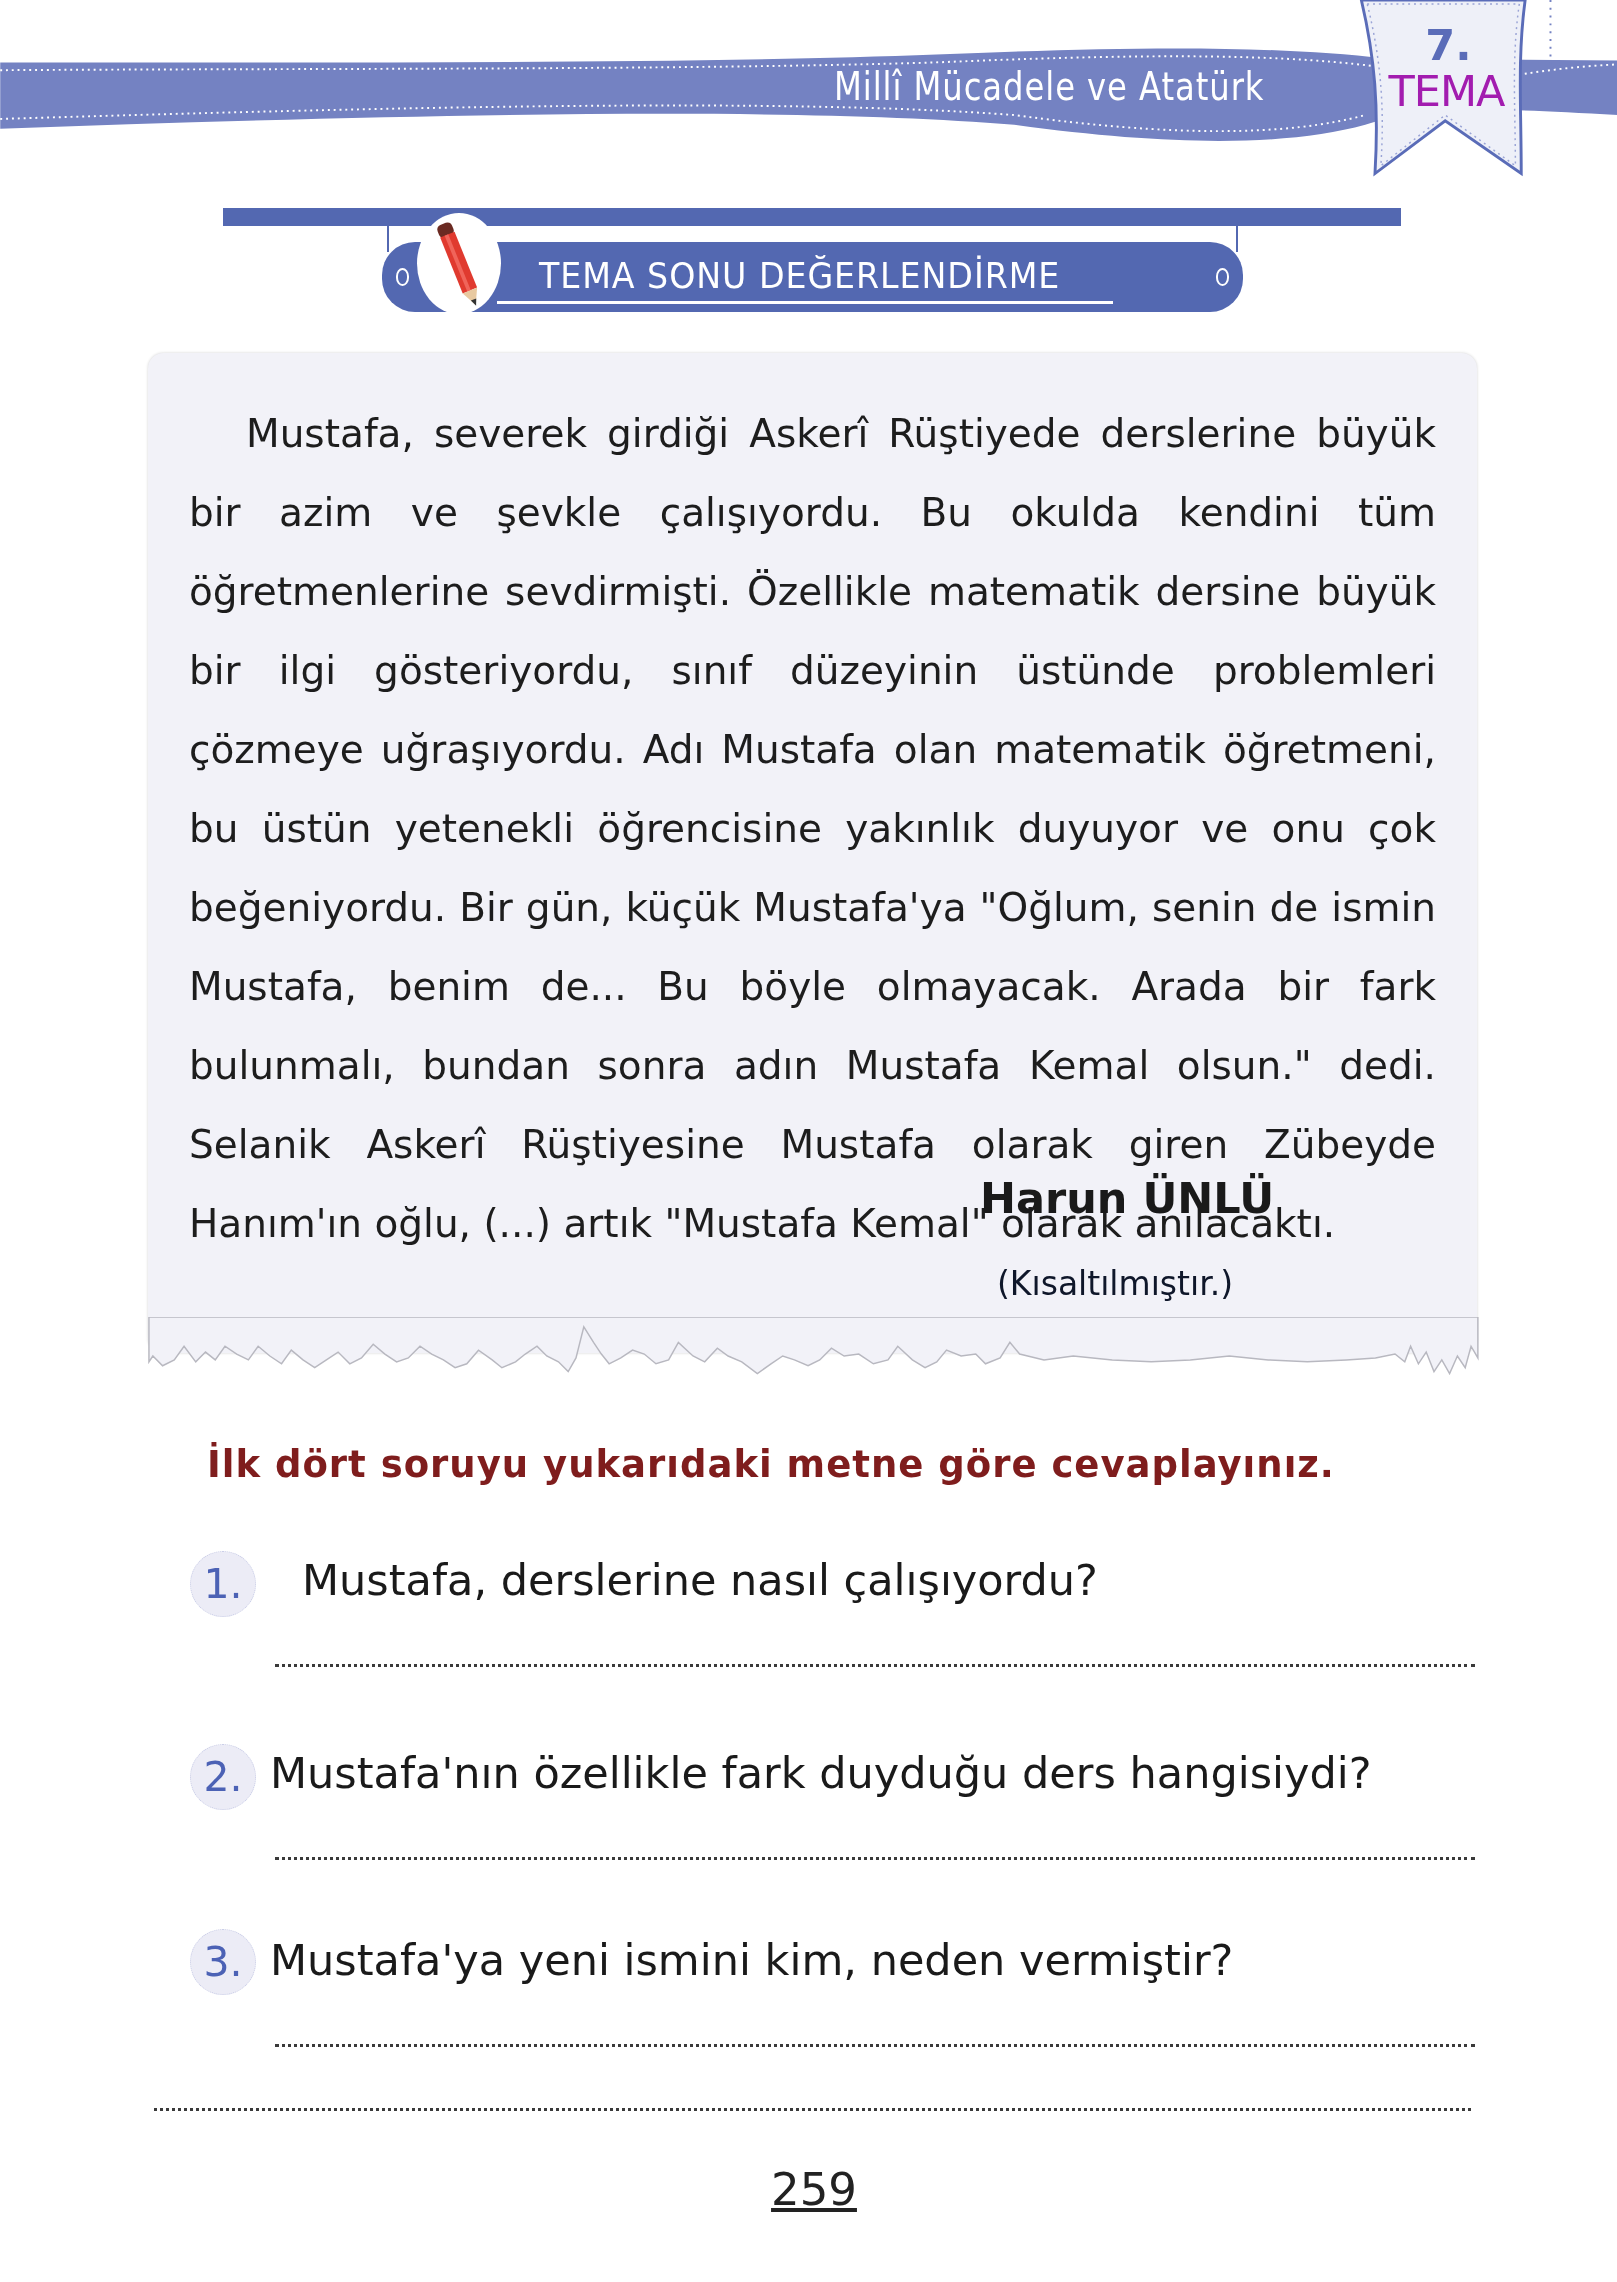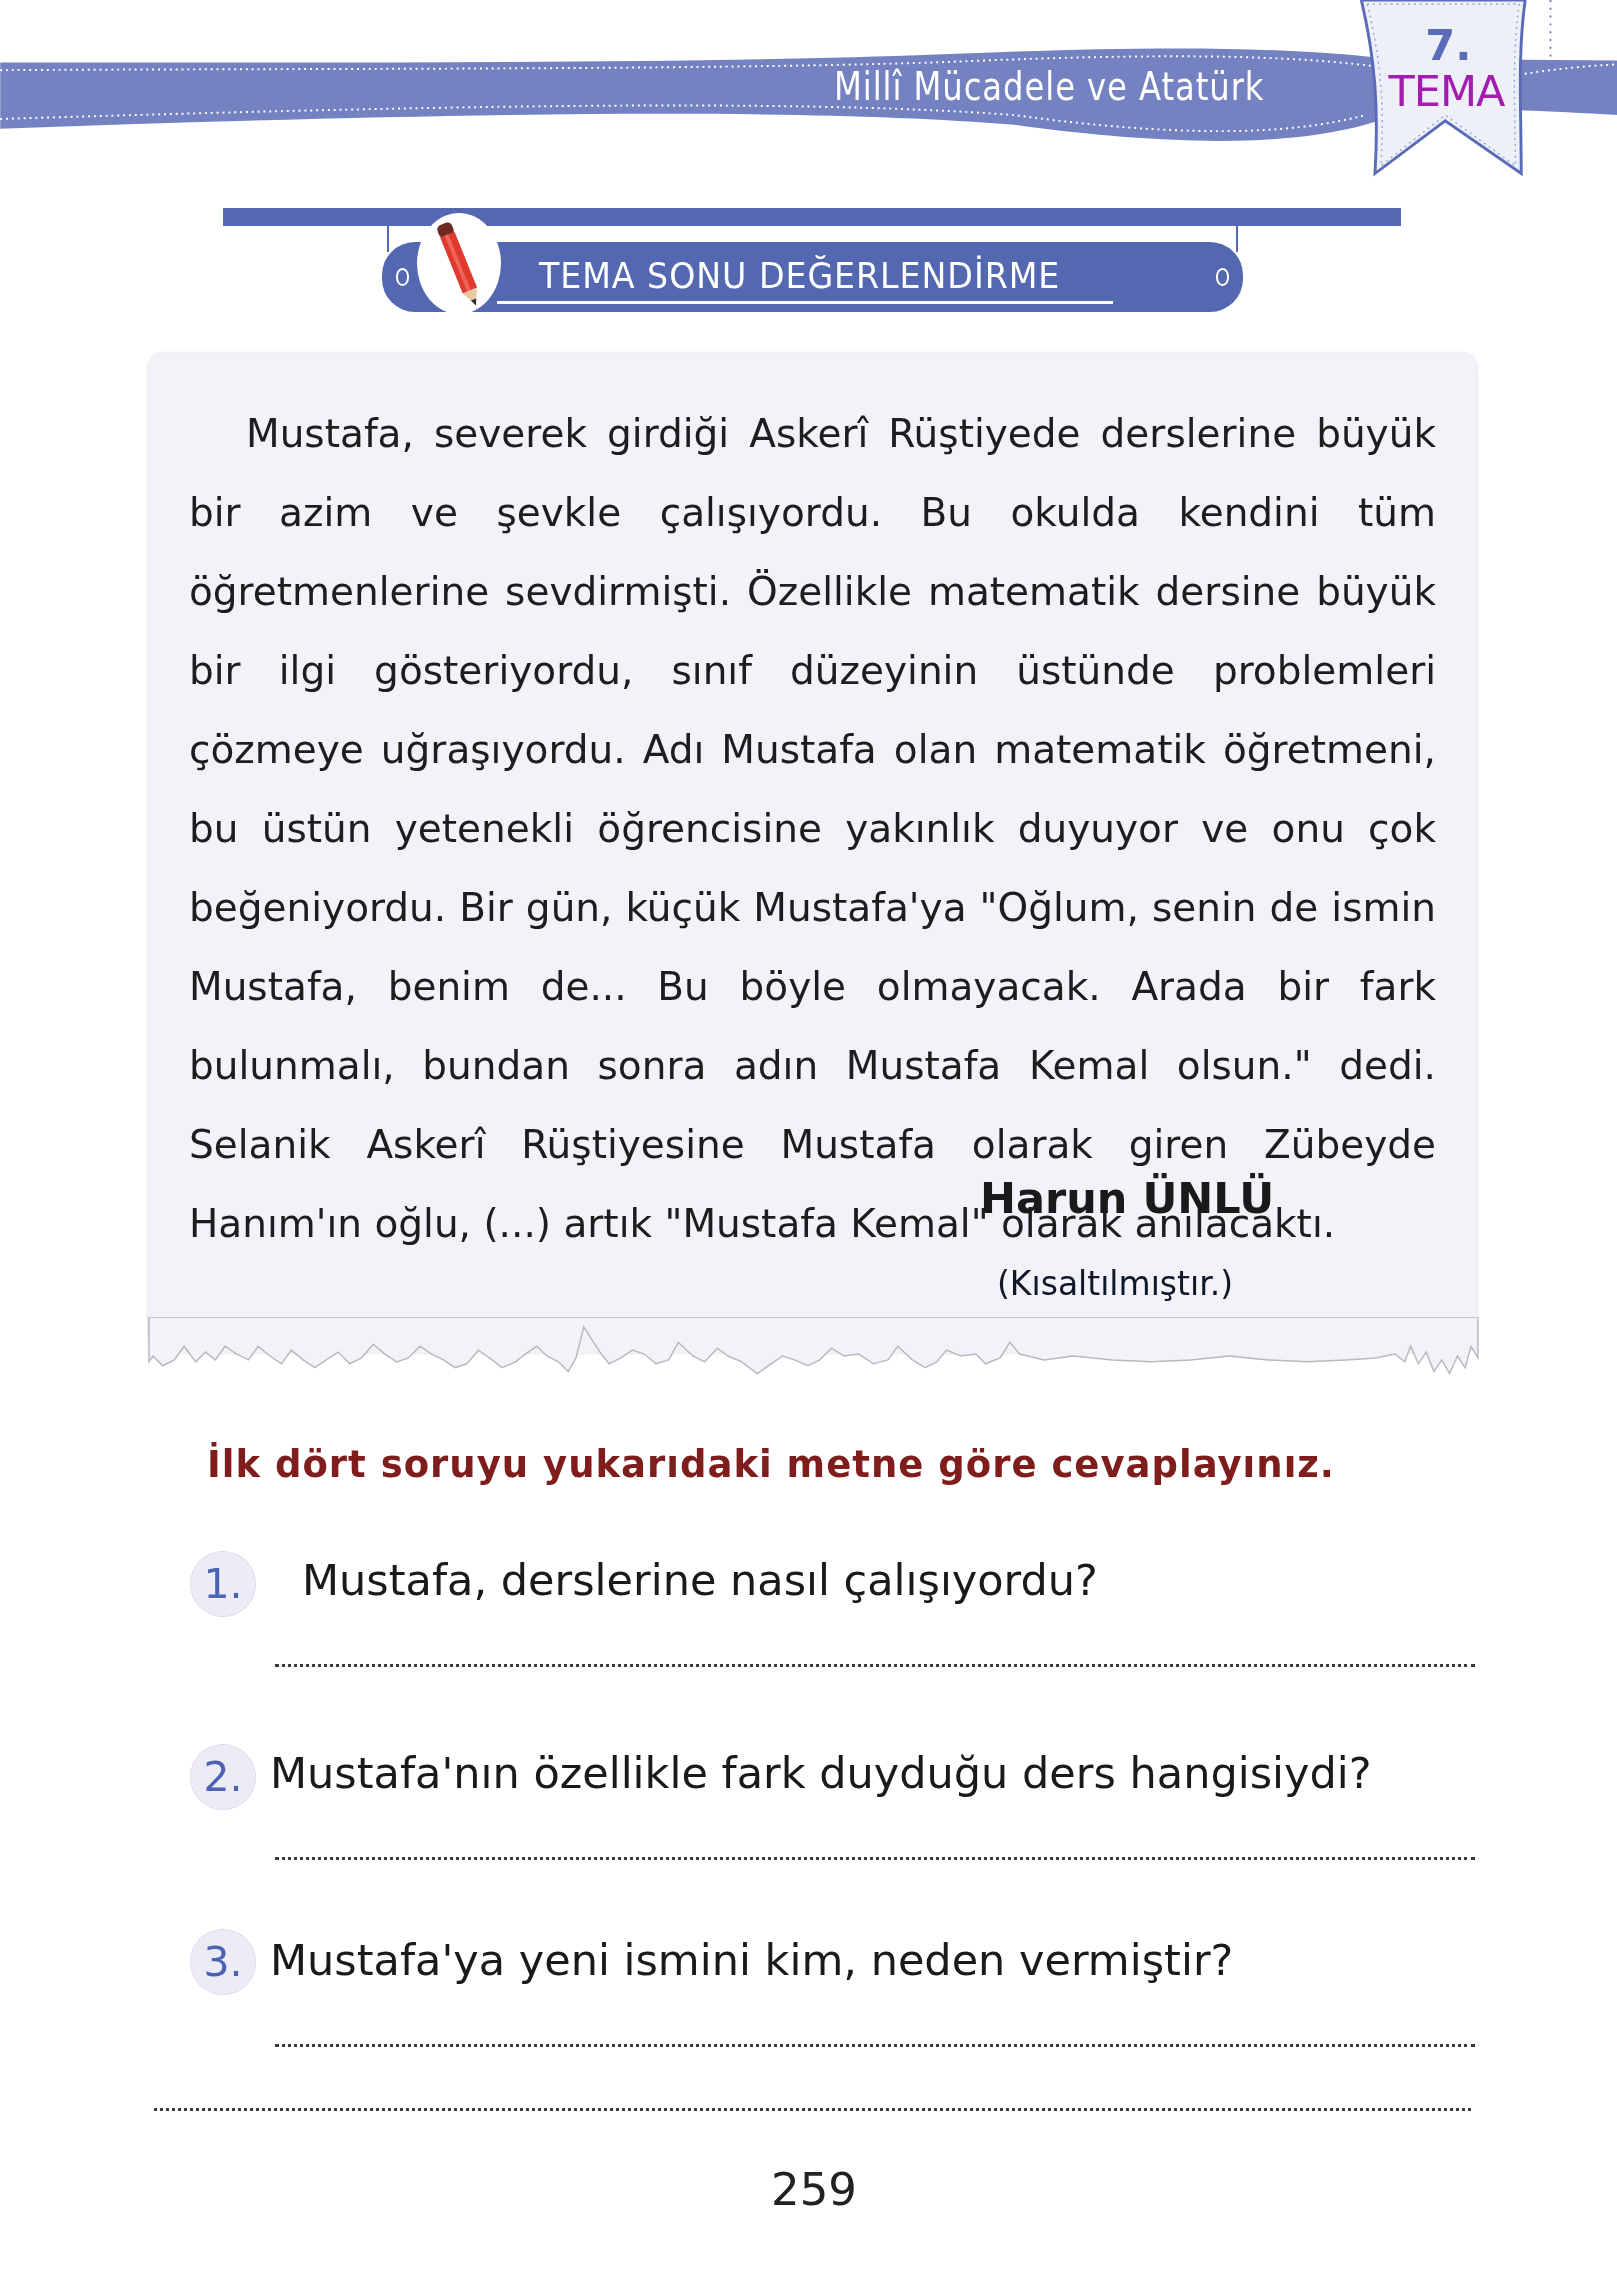--- a/index.html
+++ b/index.html
@@ -90,21 +90,21 @@
       color:#4c62b5; font-size:41px; text-align:center; line-height:64px;
     }
     .q-text {
       position:absolute; left:270px; font-size:43px; color:#1a1a1a;
     }
     .answer-line {
       position:absolute; height:0; border-bottom:3.9px dotted #3a3a3a;
     }
     .page-number {
       position:absolute; left:770px; top:2163px; width:88px; text-align:center;
-      font-size:45px; color:#222222;
+      font-size:45px; color:#222222;text-decoration:underline;
     }
   </style>
 </head>
 <body>
 
 <svg id="ribbon-svg" width="1618" height="195" viewBox="0 0 1659 200">
   <path d="M0,64 C300,64 700,66 960,56 C1150,48 1300,46 1420,60 L1659,62 L1659,118 C1500,108 1450,112 1400,128 C1320,150 1200,150 1040,128 C800,108 400,118 0,132 Z" fill="#7482c2"></path>
   <path d="M0,72 C300,70 700,72 960,64 C1150,56 1300,54 1410,68" fill="none" stroke="#ffffff" stroke-width="2" stroke-dasharray="2,4"></path>
   <path d="M0,122 C400,110 800,100 1040,118 C1200,140 1320,140 1400,118" fill="none" stroke="#ffffff" stroke-width="2" stroke-dasharray="2,4"></path>
   <path d="M1540,80 C1580,72 1620,68 1659,66" fill="none" stroke="#ffffff" stroke-width="2" stroke-dasharray="2,4"></path>

